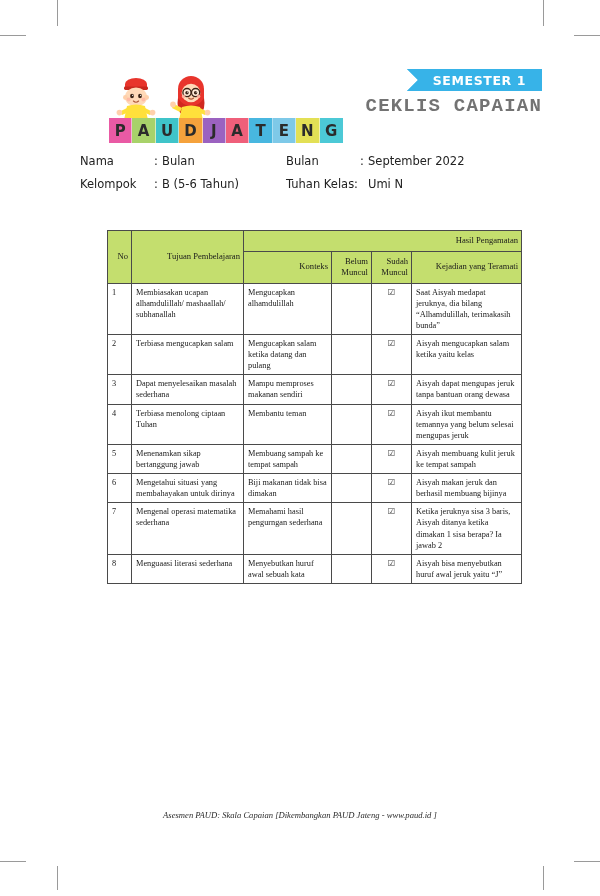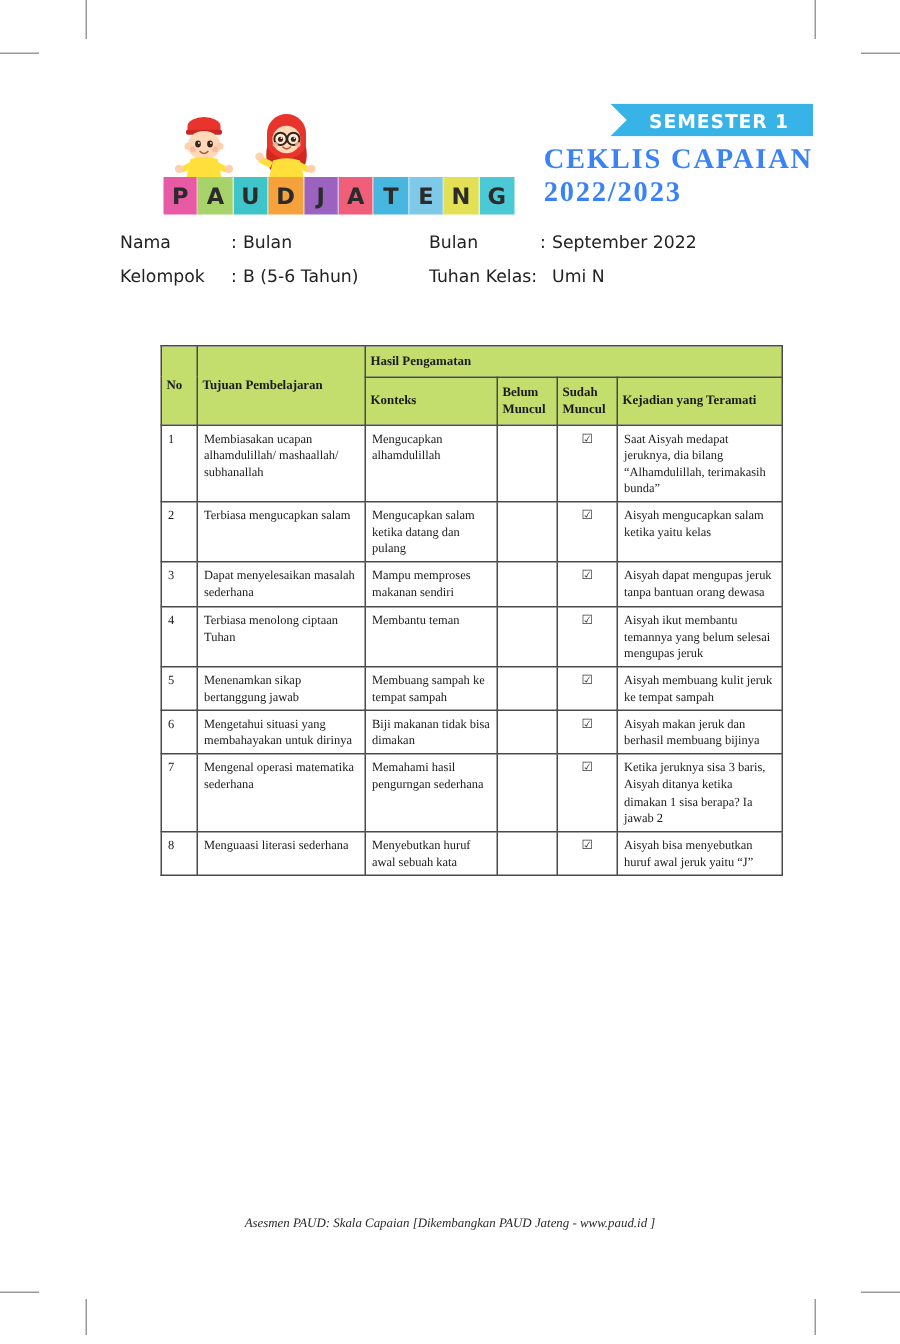--- a/index.html
+++ b/index.html
@@ -89,24 +89,24 @@
     font-size: 12.5px;
     letter-spacing: .6px;
     clip-path: polygon(0 0, 100% 0, 100% 100%, 0 100%, 11px 50%);
     text-align: right;
   }
 
   .title-block {
     position: absolute;
     right: 6px;
     top: 66px;
-    text-align: left;
-    font-family: Liberation Serif, serif;
+    text-align: center;
+    font-family: Liberation Mono, monospace;
     font-weight: bold;
-    color: #3b82f6;
+    color: #737373;
   }
   .title-main { font-size: 19px; letter-spacing: 1.2px; line-height: 1.15; }
   .title-year { font-size: 19px; letter-spacing: 1.2px; line-height: 1.15; }
 
   
   .meta {
     position: absolute;
     left: 28px;
     top: 124px;
     right: 8px;
@@ -137,23 +137,23 @@
   }
   table.ceklis th,
   table.ceklis td {
     border: 1px solid #4a4a4a;
     vertical-align: top;
     padding: 3px 4px 3px 4px;
     line-height: 1.34;
   }
   table.ceklis thead th {
     background: #c4de6e;
-    text-align: left;
+    text-align: right;
     vertical-align: middle;
-    font-weight: bold;
+    font-weight: normal;
     font-size: 8.6px;
     padding: 4px 3px;
   }
   .c-no     { width: 24px; }
   .c-tujuan { width: 112px; }
   .c-kont   { width: 88px; }
   .c-belum  { width: 40px; }
   .c-sudah  { width: 40px; }
   .c-kej    { width: 110px; }
 
@@ -292,21 +292,20 @@
           </div>
       </div>
     </div>
 
     <div class="ribbon">
       <span>SEMESTER 1</span>
     </div>
 
     <div class="title-block">
       <div class="title-main">CEKLIS CAPAIAN</div>
-      <div class="title-year">2022/2023</div>
     </div>
 
     <div class="meta">
       <div class="meta-row">
         <div class="meta-col left">
           <span class="meta-label">Nama</span>
           <span class="meta-sep">:</span>
           <span class="meta-value">Bulan</span>
         </div>
         <div class="meta-col">

